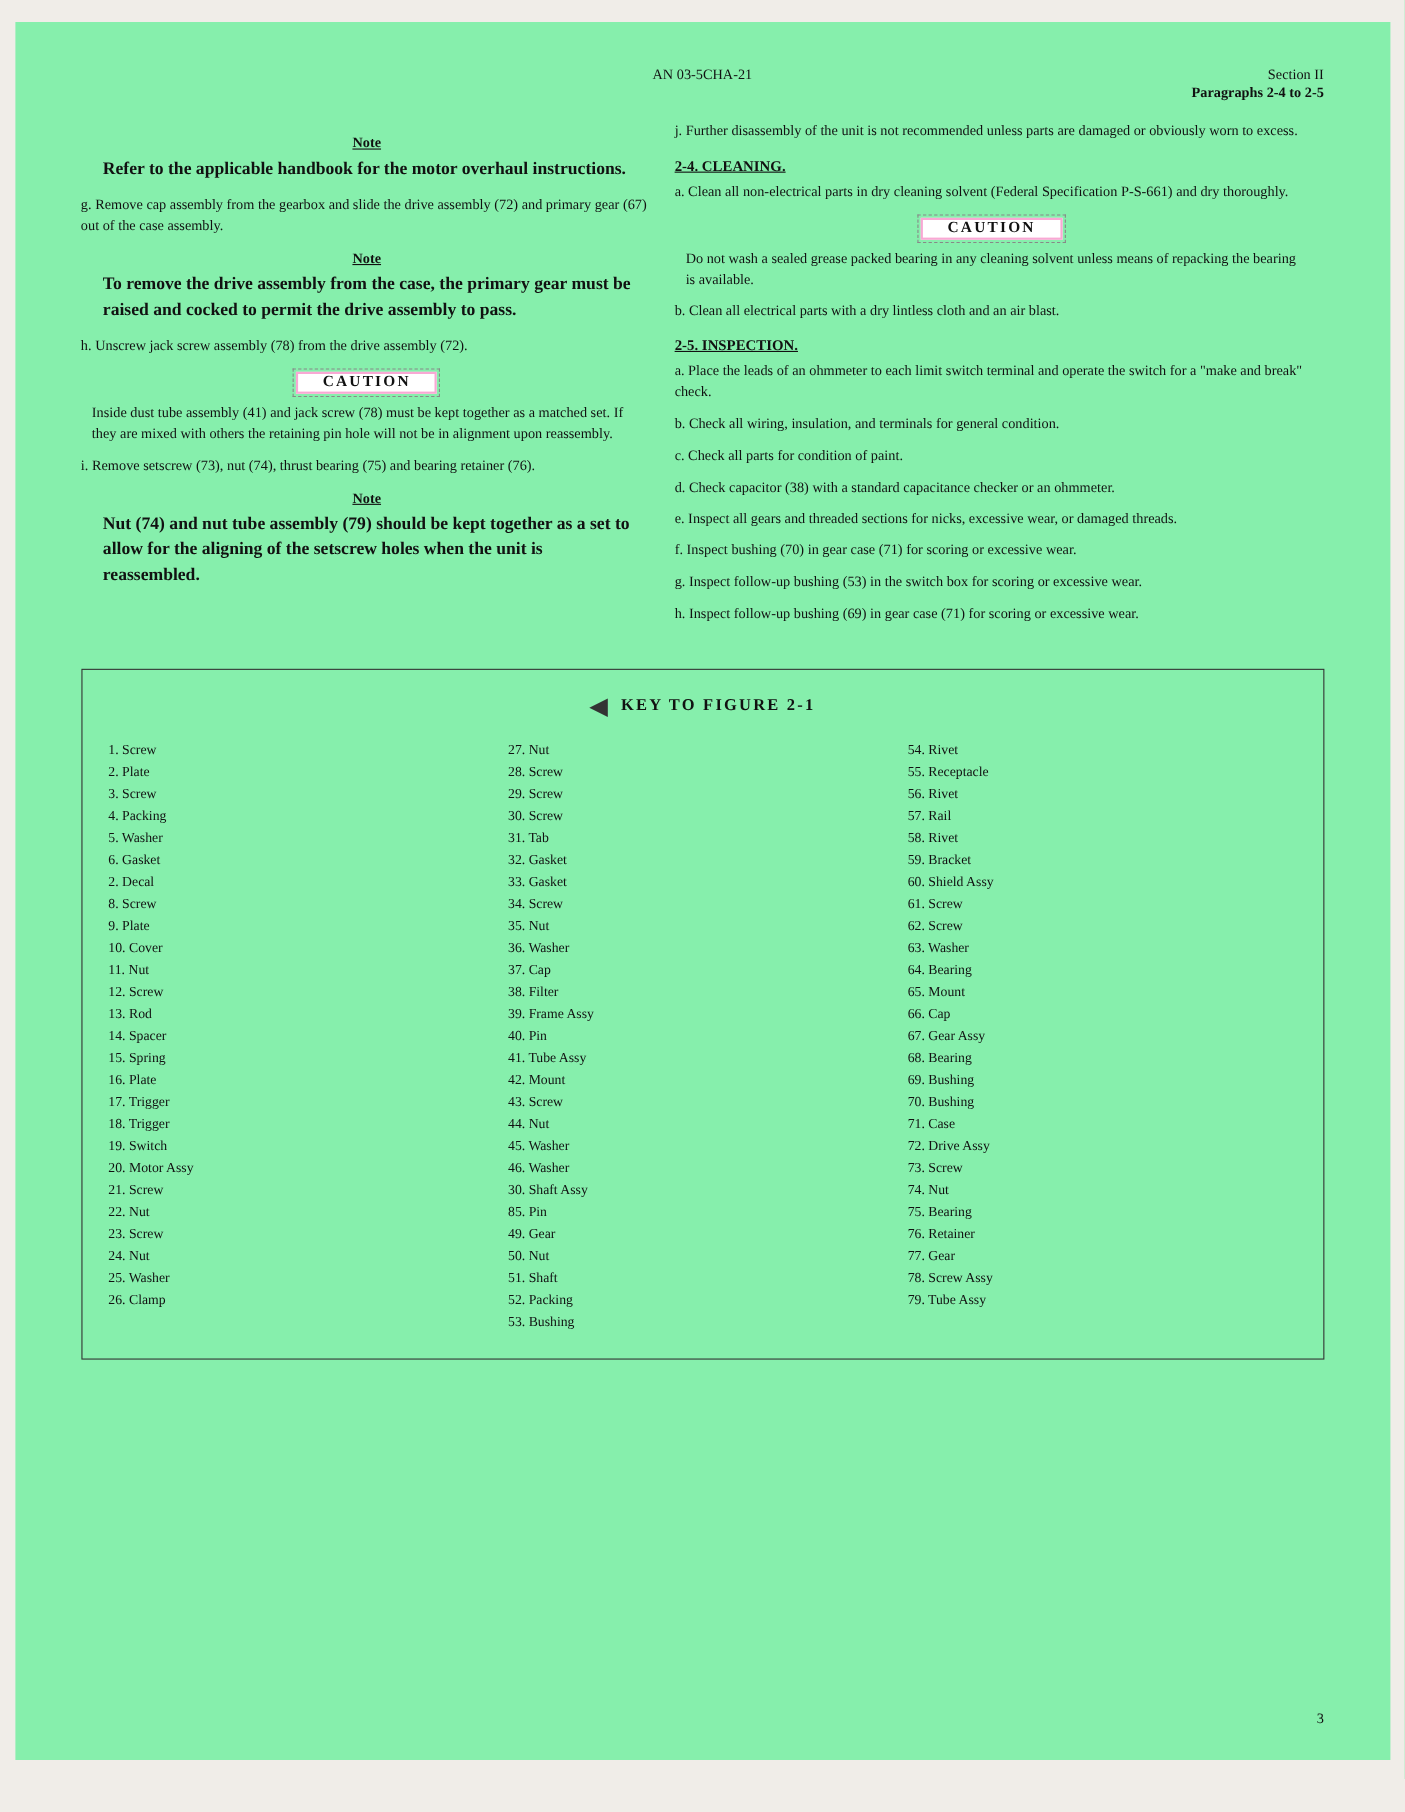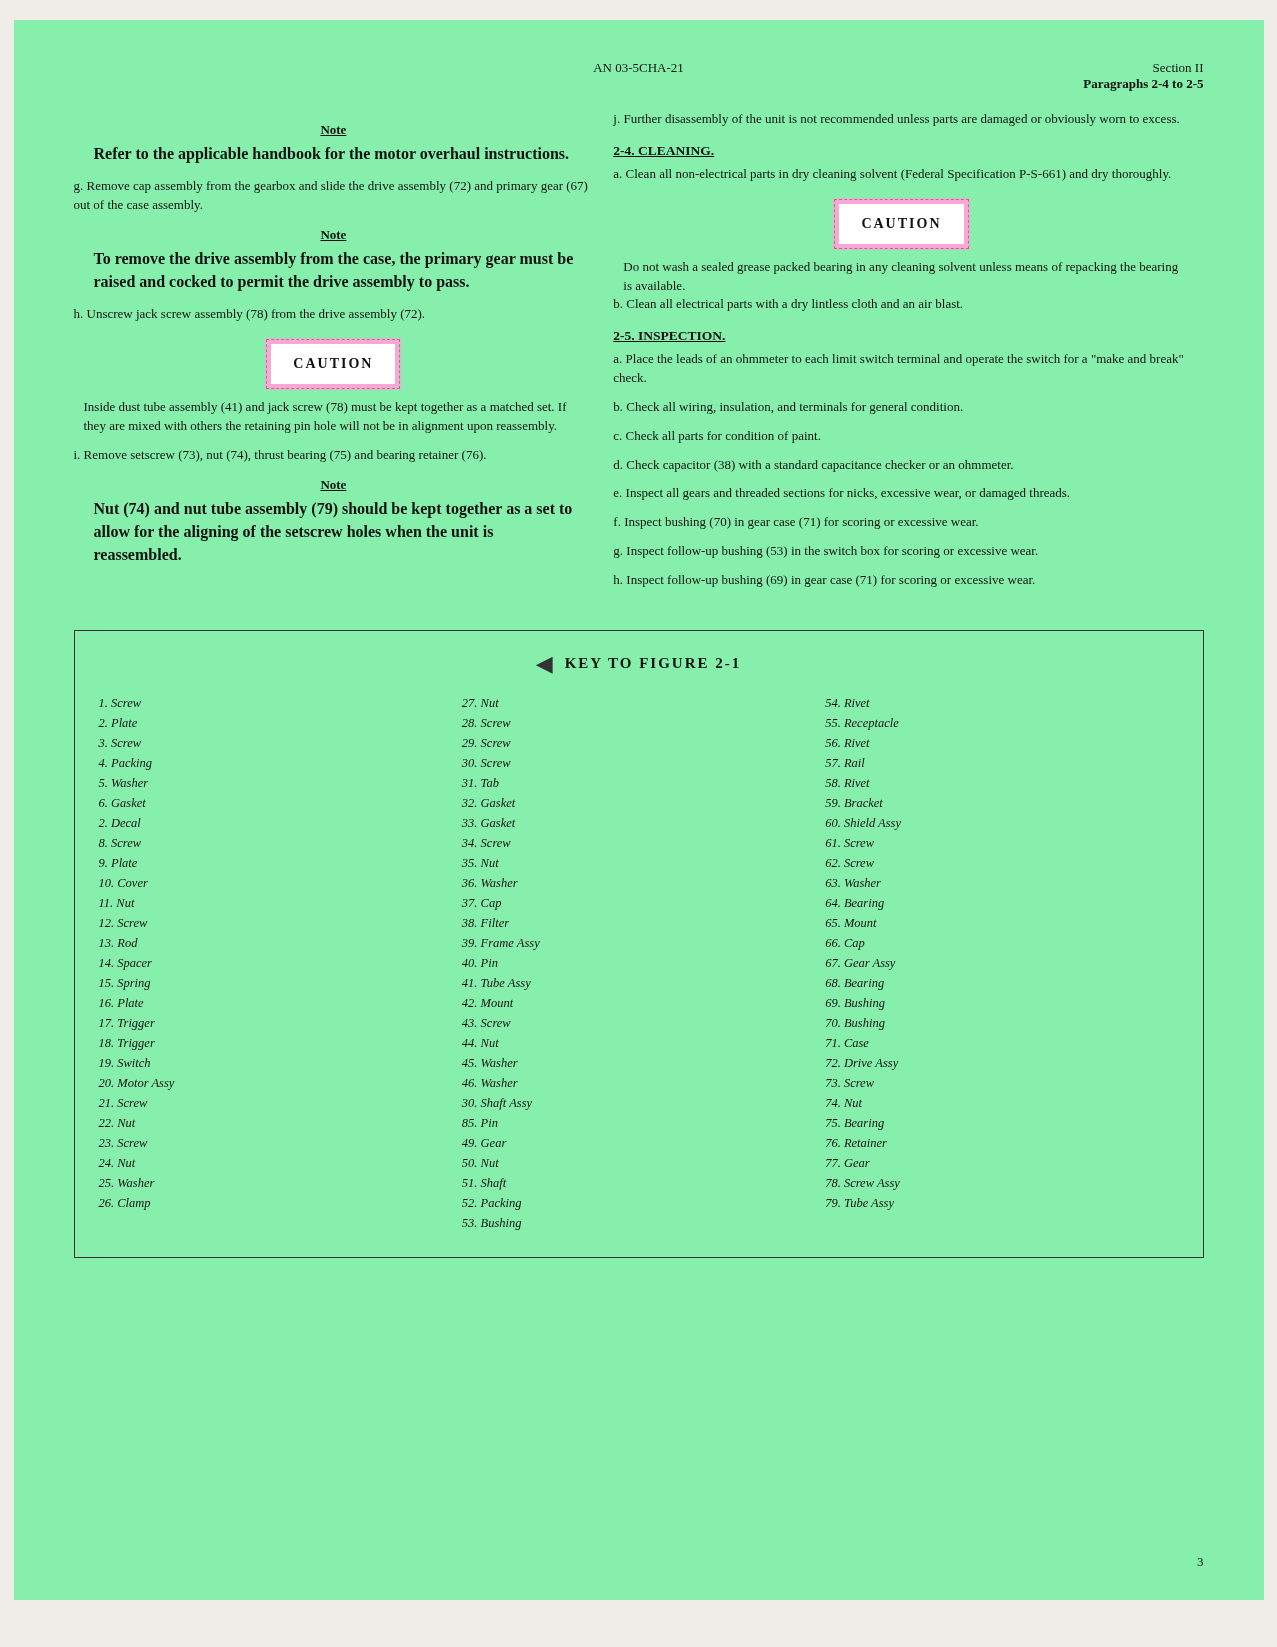--- a/index.html
+++ b/index.html
@@ -66,22 +66,22 @@
       padding: 0 20px;
       font-weight: bold;
     }
 
     .caution-box {
       display: flex;
       justify-content: center;
       margin: 14px 0 8px 0;
     }
     .caution-label {
-      border: 6px solid #f9a8d4;
-      padding: 12px 22px;
+      border: 2px solid #f9a8d4;
+      padding: 0 22px;
       font-size: 14px;
       font-weight: bold;
       letter-spacing: 2px;
       background: #fff;
       position: relative;
     }
     .caution-label::before {
       content: '';
       position: absolute;
       top: -5px; left: -5px; right: -5px; bottom: -5px;
@@ -126,21 +126,20 @@
     }
     .key-title {
       font-weight: bold;
       font-size: 15px;
       letter-spacing: 2px;
     }
     .key-columns {
       display: flex;
       justify-content: space-between;
       gap: 10px;
-      font-style: italic;
     }
     .key-col {
       flex: 1;
       font-size: 12.5px;
       line-height: 1.6;
     }
     .key-col div {
       white-space: nowrap;
     }
 
@@ -206,21 +205,21 @@
       <div>
         <div class="section-heading">2-4.  CLEANING.</div>
         <p class="body-text">a. Clean all non-electrical parts in dry cleaning solvent (Federal Specification P-S-661) and dry thoroughly.</p>
 
         <div class="caution-box">
           <div class="caution-label">CAUTION</div>
         </div>
 
         <p class="caution-text">Do not wash a sealed grease packed bearing in any cleaning solvent unless means of repacking the bearing is available.</p>
 
-        <p class="body-text" style="">b. Clean all electrical parts with a dry lintless cloth and an air blast.</p>
+        <p class="body-text" style="margin-top:10px;">b. Clean all electrical parts with a dry lintless cloth and an air blast.</p>
       </div>
 
       <div>
         <div class="section-heading">2-5.  INSPECTION.</div>
         <p class="body-text">a. Place the leads of an ohmmeter to each limit switch terminal and operate the switch for a "make and break" check.</p>
         <p class="body-text">b. Check all wiring, insulation, and terminals for general condition.</p>
         <p class="body-text">c. Check all parts for condition of paint.</p>
         <p class="body-text">d. Check capacitor (38) with a standard capacitance checker or an ohmmeter.</p>
         <p class="body-text">e. Inspect all gears and threaded sections for nicks, excessive wear, or damaged threads.</p>
         <p class="body-text">f. Inspect bushing (70) in gear case (71) for scoring or excessive wear.</p>

